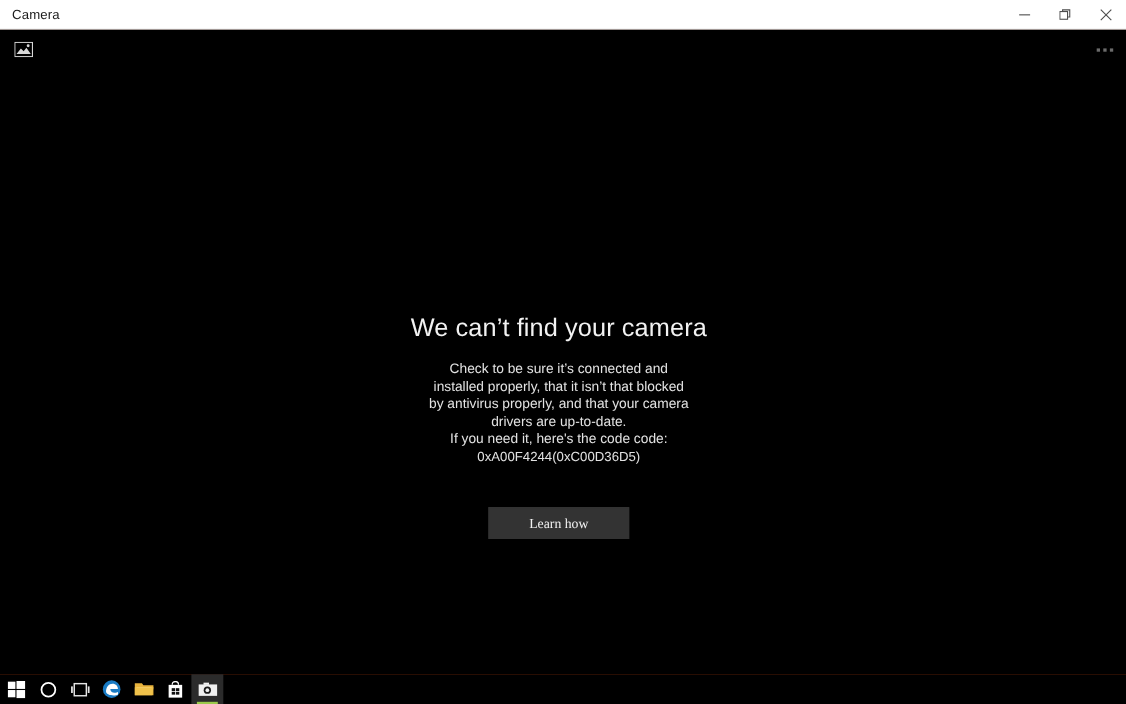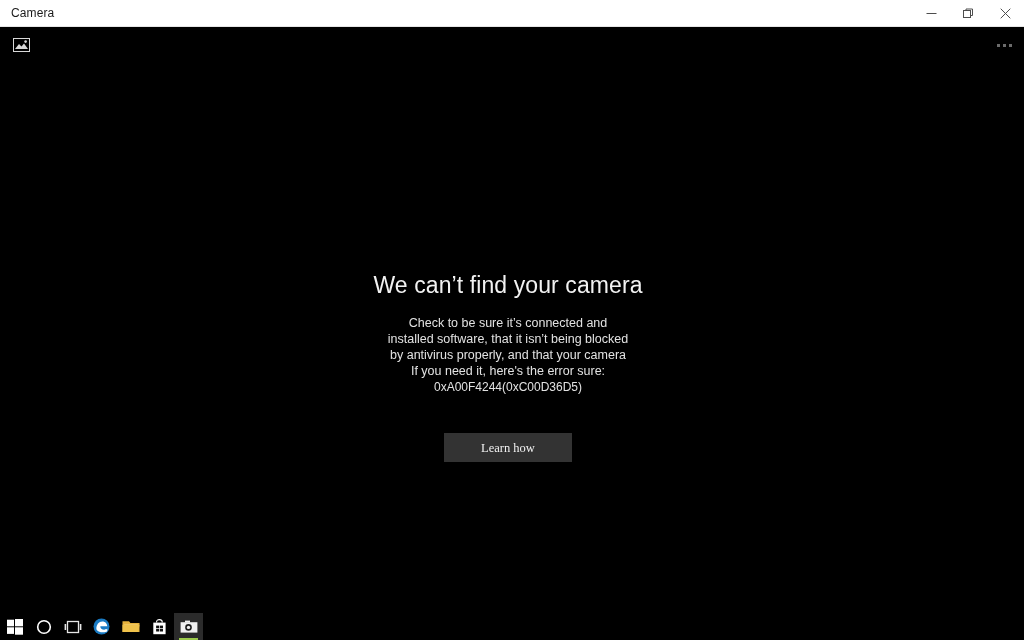--- a/index.html
+++ b/index.html
@@ -102,21 +102,21 @@
     width: 3px; height: 3px;
     background: #6b6b6b;
     margin: 0 1.5px;
     border-radius: 0;
   }
 
   
   .error-block {
     position: absolute;
     left: 0;
-    top: 243px;
+    top: 255px;
     width: 1016px;
     text-align: center;
   }
   .error-heading {
     font-size: 23px;
     font-weight: 400;
     color: #f2f2f2;
     line-height: 30px;
     margin: 0 0 12px 0;
     letter-spacing: 0.1px;
@@ -273,23 +273,24 @@
         <span class="dot"></span>
         <span class="dot"></span>
         <span class="dot"></span>
       </div>
     </div>
 
     <div class="error-block">
       <h1 class="error-heading">We can’t find your camera</h1>
       <p class="error-body">
         <span class="ln">Check to be sure it’s connected and</span>
-        <span class="ln">installed software, that it isn’t being blocked</span>
+        <span class="ln">installed properly, that it isn’t that blocked</span>
         <span class="ln">by antivirus properly, and that your camera</span>
-        <span class="ln">If you need it, here's the error sure:</span>
+        <span class="ln">drivers are up-to-date.</span>
+        <span class="ln">If you need it, here's the code code:</span>
         <span class="error-code">0xA00F4244(0xC00D36D5)</span>
       </p>
       <button class="learn-btn">Learn how</button>
     </div>
 
   </div>
 
   <div class="taskbar">
     <div class="tb-left">
 

